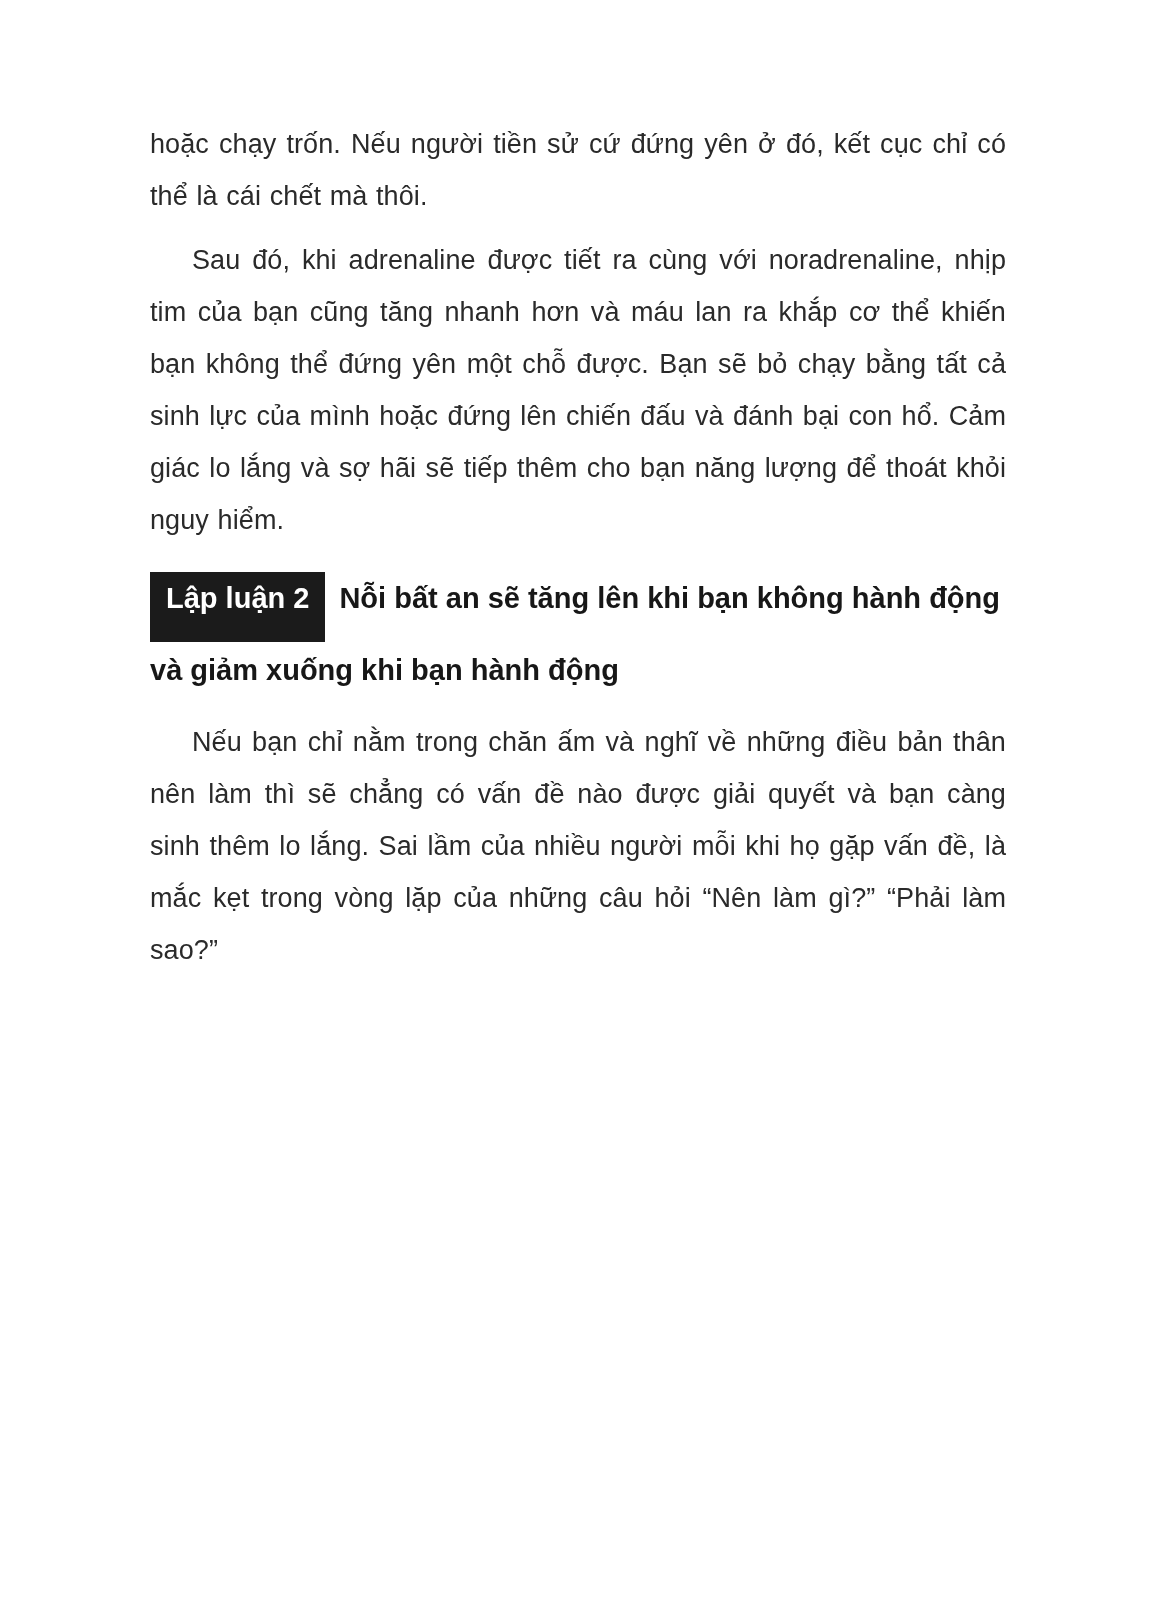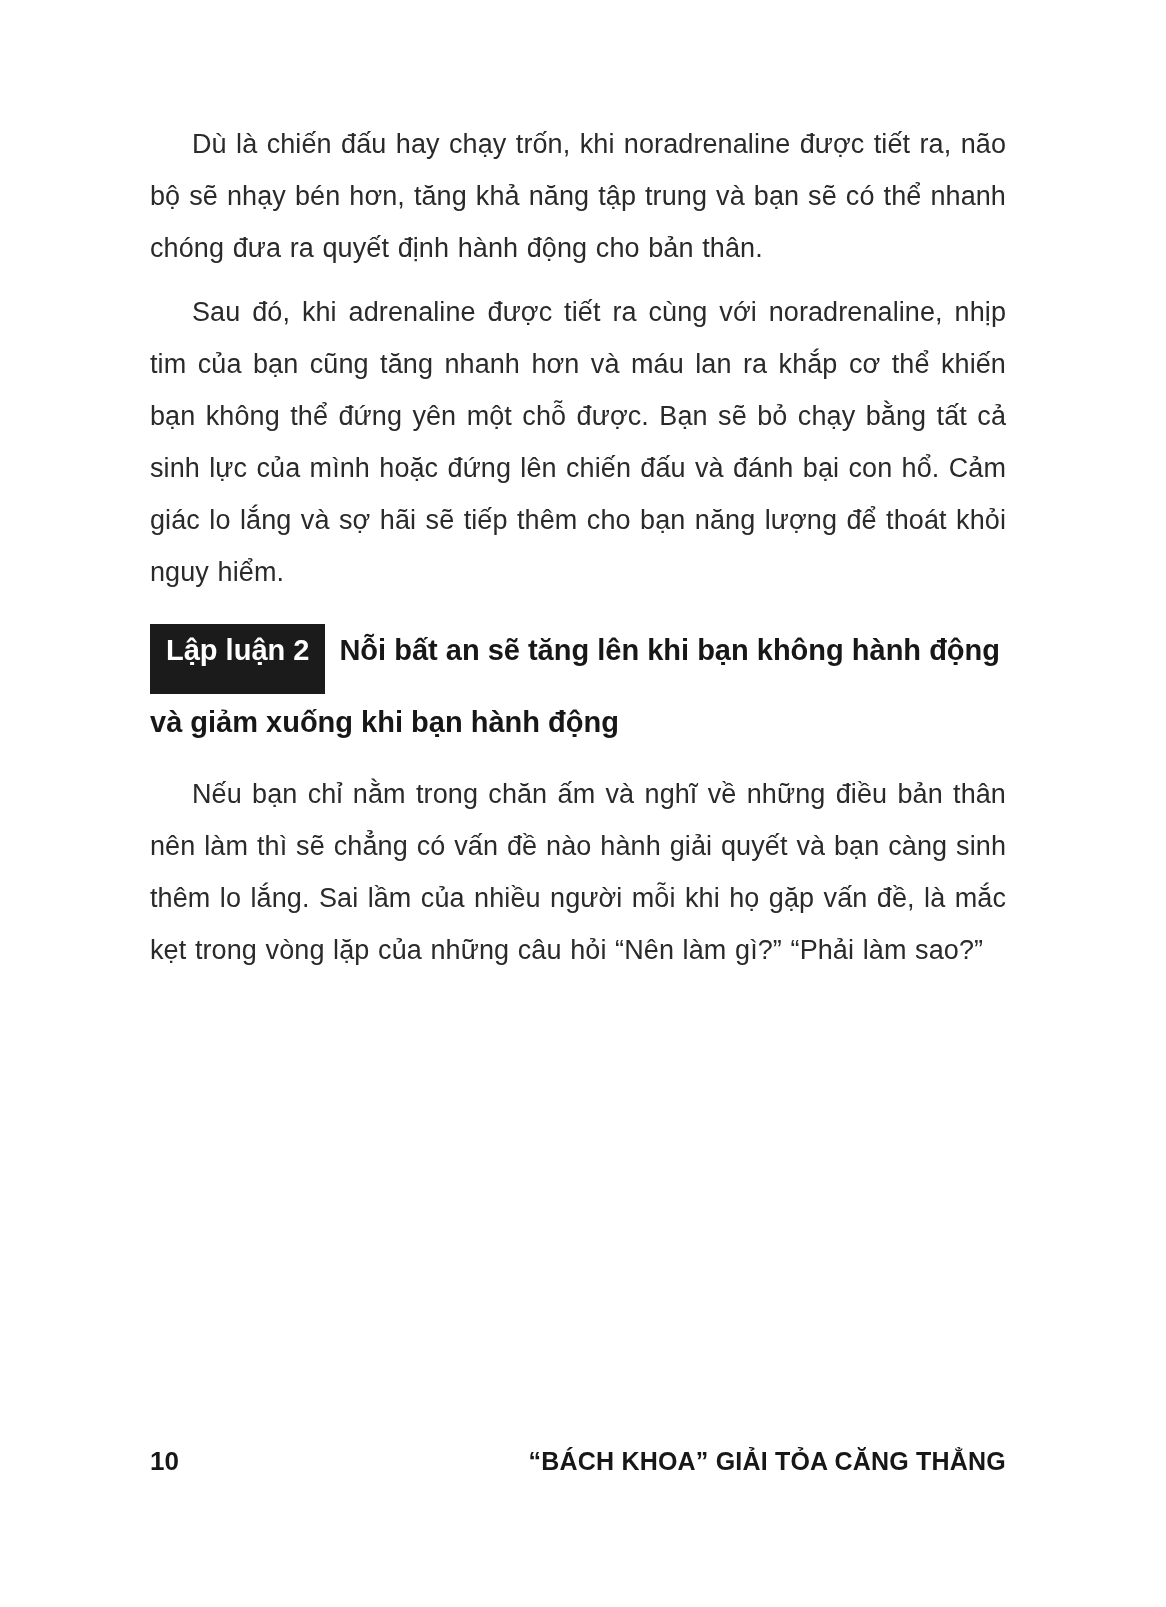--- a/index.html
+++ b/index.html
@@ -74,33 +74,29 @@
     letter-spacing: 0.2px;
   }
 </style>
 </head>
 <body>
 
 <div class="page">
 
   <div class="body-text">
 
+    <p class="no-indent">hoặc chạy trốn. Nếu người tiền sử cứ đứng yên ở đó, kết cục chỉ có thể là cái chết mà thôi.</p>
 
-    <p>Dù là chiến đấu hay chạy trốn, khi noradrenaline được tiết ra, não bộ sẽ nhạy bén hơn, tăng khả năng tập trung và bạn sẽ có thể nhanh chóng đưa ra quyết định hành động cho bản thân.</p>
 
     <p>Sau đó, khi adrenaline được tiết ra cùng với noradrenaline, nhịp tim của bạn cũng tăng nhanh hơn và máu lan ra khắp cơ thể khiến bạn không thể đứng yên một chỗ được. Bạn sẽ bỏ chạy bằng tất cả sinh lực của mình hoặc đứng lên chiến đấu và đánh bại con hổ. Cảm giác lo lắng và sợ hãi sẽ tiếp thêm cho bạn năng lượng để thoát khỏi nguy hiểm.</p>
 
 
     <h2 class="section-heading">
       <span class="heading-badge">Lập luận 2</span><span>Nỗi bất an sẽ tăng lên khi bạn không hành động và giảm xuống khi bạn hành động</span>
     </h2>
 
 
-    <p>Nếu bạn chỉ nằm trong chăn ấm và nghĩ về những điều bản thân nên làm thì sẽ chẳng có vấn đề nào hành giải quyết và bạn càng sinh thêm lo lắng. Sai lầm của nhiều người mỗi khi họ gặp vấn đề, là mắc kẹt trong vòng lặp của những câu hỏi “Nên làm gì?” “Phải làm sao?”</p>
+    <p>Nếu bạn chỉ nằm trong chăn ấm và nghĩ về những điều bản thân nên làm thì sẽ chẳng có vấn đề nào được giải quyết và bạn càng sinh thêm lo lắng. Sai lầm của nhiều người mỗi khi họ gặp vấn đề, là mắc kẹt trong vòng lặp của những câu hỏi “Nên làm gì?” “Phải làm sao?”</p>
 
   </div>
 
-  <div class="footer">
-    <span class="page-number">10</span>
-    <span class="book-title">“BÁCH KHOA” GIẢI TỎA CĂNG THẲNG</span>
-  </div>
 
 </div>
 
 </body></html>

